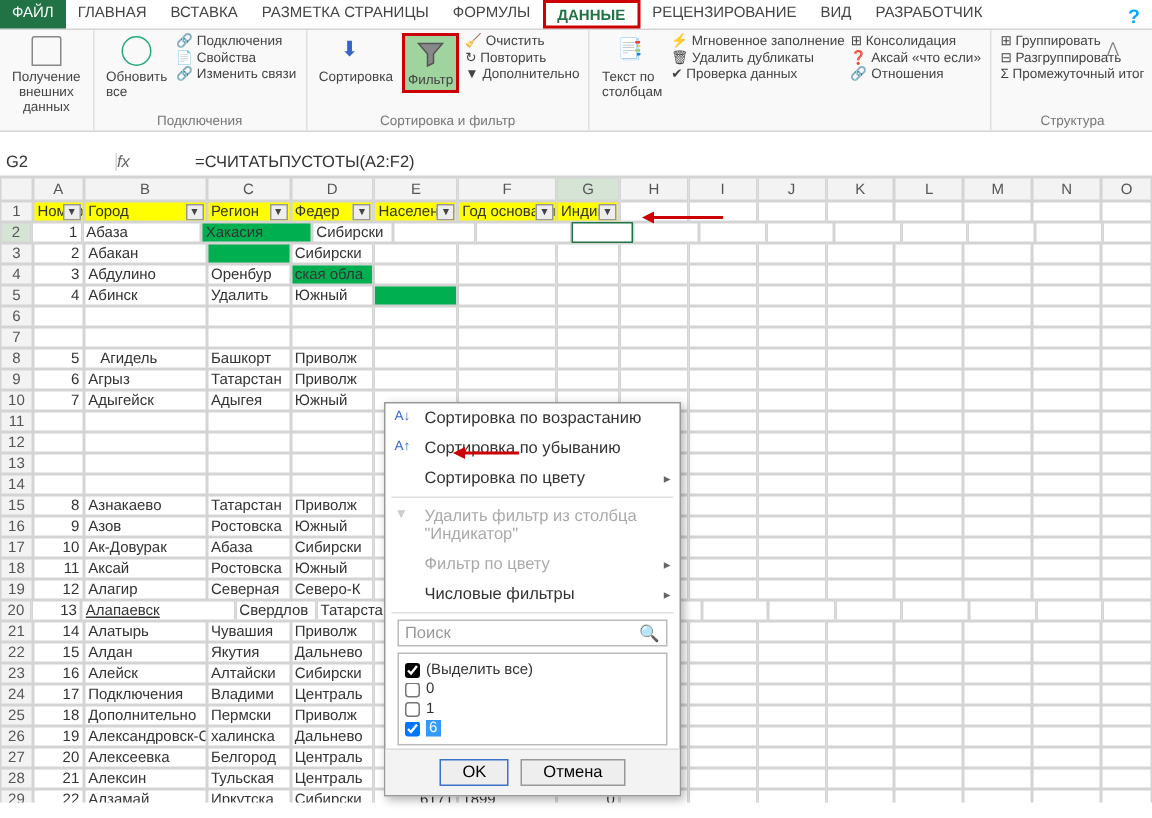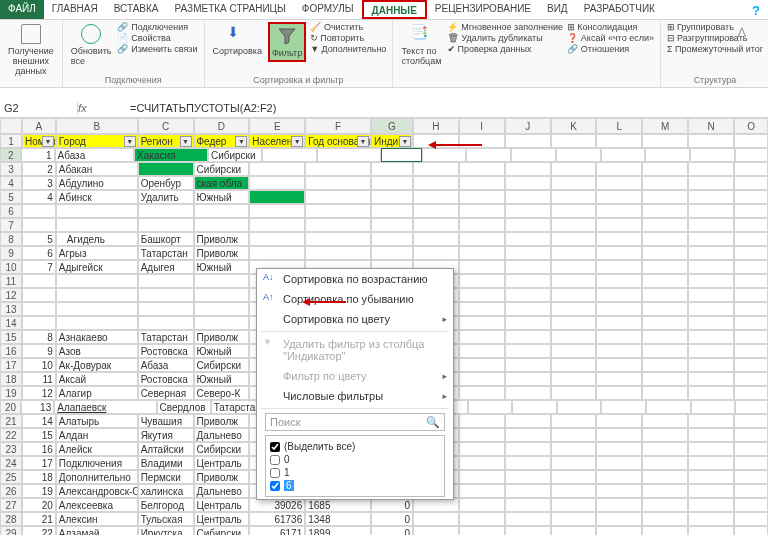--- a/index.html
+++ b/index.html
@@ -763,17 +763,21 @@
         </div>
       <div class="chk">
           <input type="checkbox" style="">
           <span>1</span>
         </div>
       <div class="chk">
           <input type="checkbox" checked="" style="">
           <span style="background:#3399ff;color:#fff;padding:0 2px">6</span>
         </div>
     </div>
+    <div class="fbtns">
+      <button class="ok">OK</button>
+      <button>Отмена</button>
+    </div>
   </div>
 
   <div class="redarrow" style="left:432px; top:26px; width:50px"></div>
   <div class="redarrow" style="left:306px; top:183px; width:40px"></div>
 </div>
 
 </body></html>

